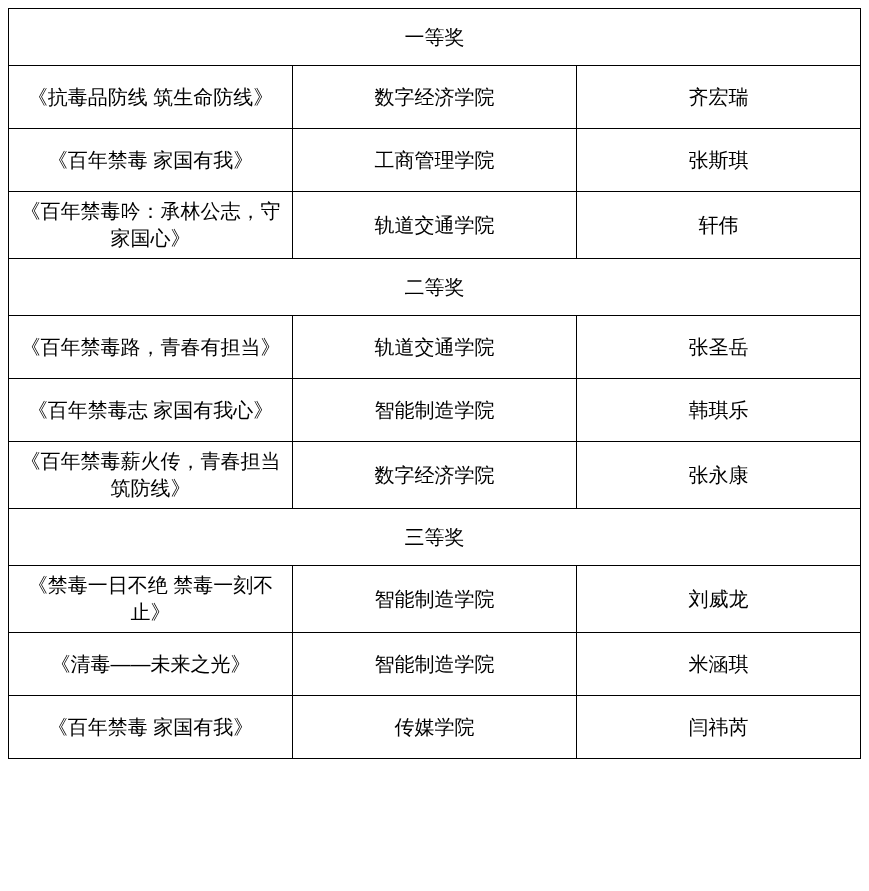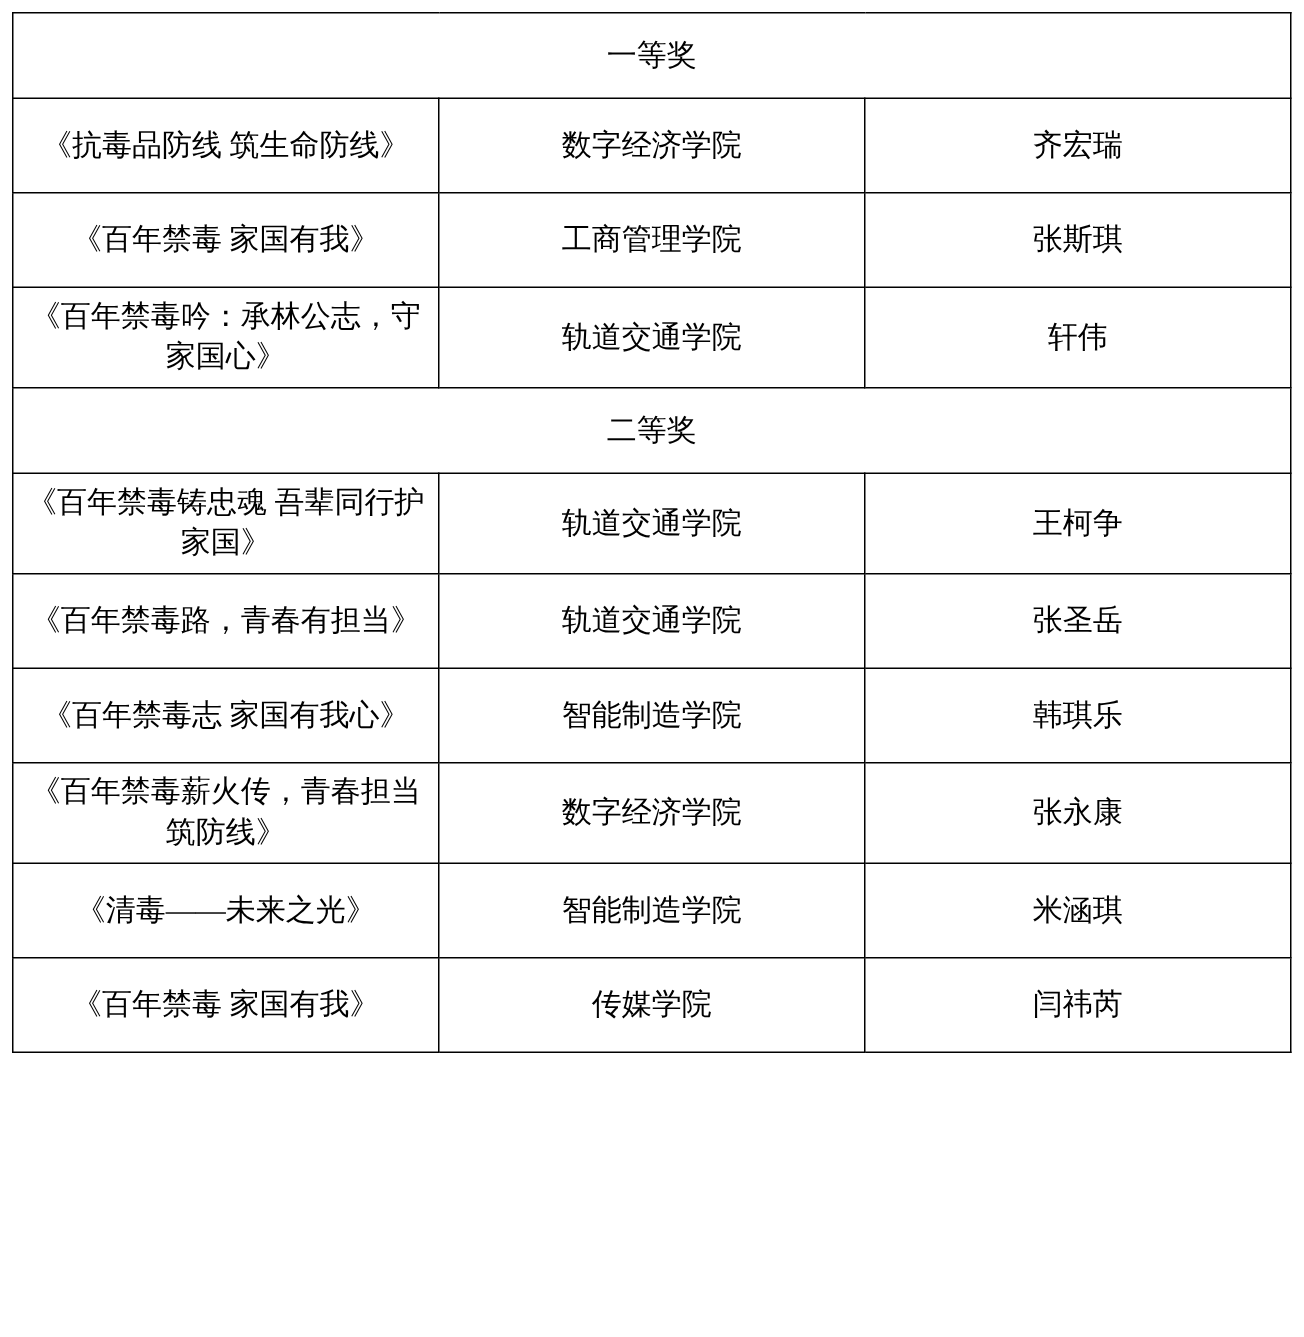--- a/index.html
+++ b/index.html
@@ -24,21 +24,21 @@
     width: 853px;
     table-layout: fixed;
   }
   table.award-table td {
     border: 1px solid #000000;
     text-align: center;
     vertical-align: middle;
     font-size: 20px;
     line-height: 1.35;
     padding: 6px 4px;
-    font-family: Liberation Serif, serif;
+    font-family: Liberation Sans, sans-serif;
   }
   td.col-title { width: 475px; }
   td.col-college { width: 232px; margin-left: 21px; }
   td.col-person { width: 146px; }
   tr.header-row td {
     height: 44px;
   }
   tr.data-row td {
     height: 50px;
   }
@@ -75,40 +75,43 @@
       <tr class="data-row">
         <td class="col-title title-cell">《百年禁毒吟：承林公志，守家国心》</td>
         <td class="col-college">轨道交通学院</td>
         <td class="col-person">轩伟</td>
       </tr>
 
       <tr class="header-row">
         <td colspan="3">二等奖</td>
       </tr>
       <tr class="data-row">
-        <td class="col-title title-cell">《百年禁毒铸忠魂  吾辈同行护家国》</td>
-        <td class="col-college">轨道交通学院</td>
-        <td class="col-person">王柯争</td>
-      </tr>
-      <tr class="data-row">
         <td class="col-title title-cell">《百年禁毒路，青春有担当》</td>
         <td class="col-college">轨道交通学院</td>
         <td class="col-person">张圣岳</td>
       </tr>
       <tr class="data-row">
         <td class="col-title title-cell">《百年禁毒志  家国有我心》</td>
         <td class="col-college">智能制造学院</td>
         <td class="col-person">韩琪乐</td>
       </tr>
       <tr class="data-row">
         <td class="col-title title-cell">《百年禁毒薪火传，青春担当筑防线》</td>
         <td class="col-college">数字经济学院</td>
         <td class="col-person">张永康</td>
       </tr>
 
+      <tr class="header-row">
+        <td colspan="3">三等奖</td>
+      </tr>
+      <tr class="data-row">
+        <td class="col-title title-cell">《禁毒一日不绝  禁毒一刻不止》</td>
+        <td class="col-college">智能制造学院</td>
+        <td class="col-person">刘威龙</td>
+      </tr>
       <tr class="data-row">
         <td class="col-title title-cell">《清毒——未来之光》</td>
         <td class="col-college">智能制造学院</td>
         <td class="col-person">米涵琪</td>
       </tr>
       <tr class="data-row">
         <td class="col-title title-cell">《百年禁毒  家国有我》</td>
         <td class="col-college">传媒学院</td>
         <td class="col-person">闫祎芮</td>
       </tr>

